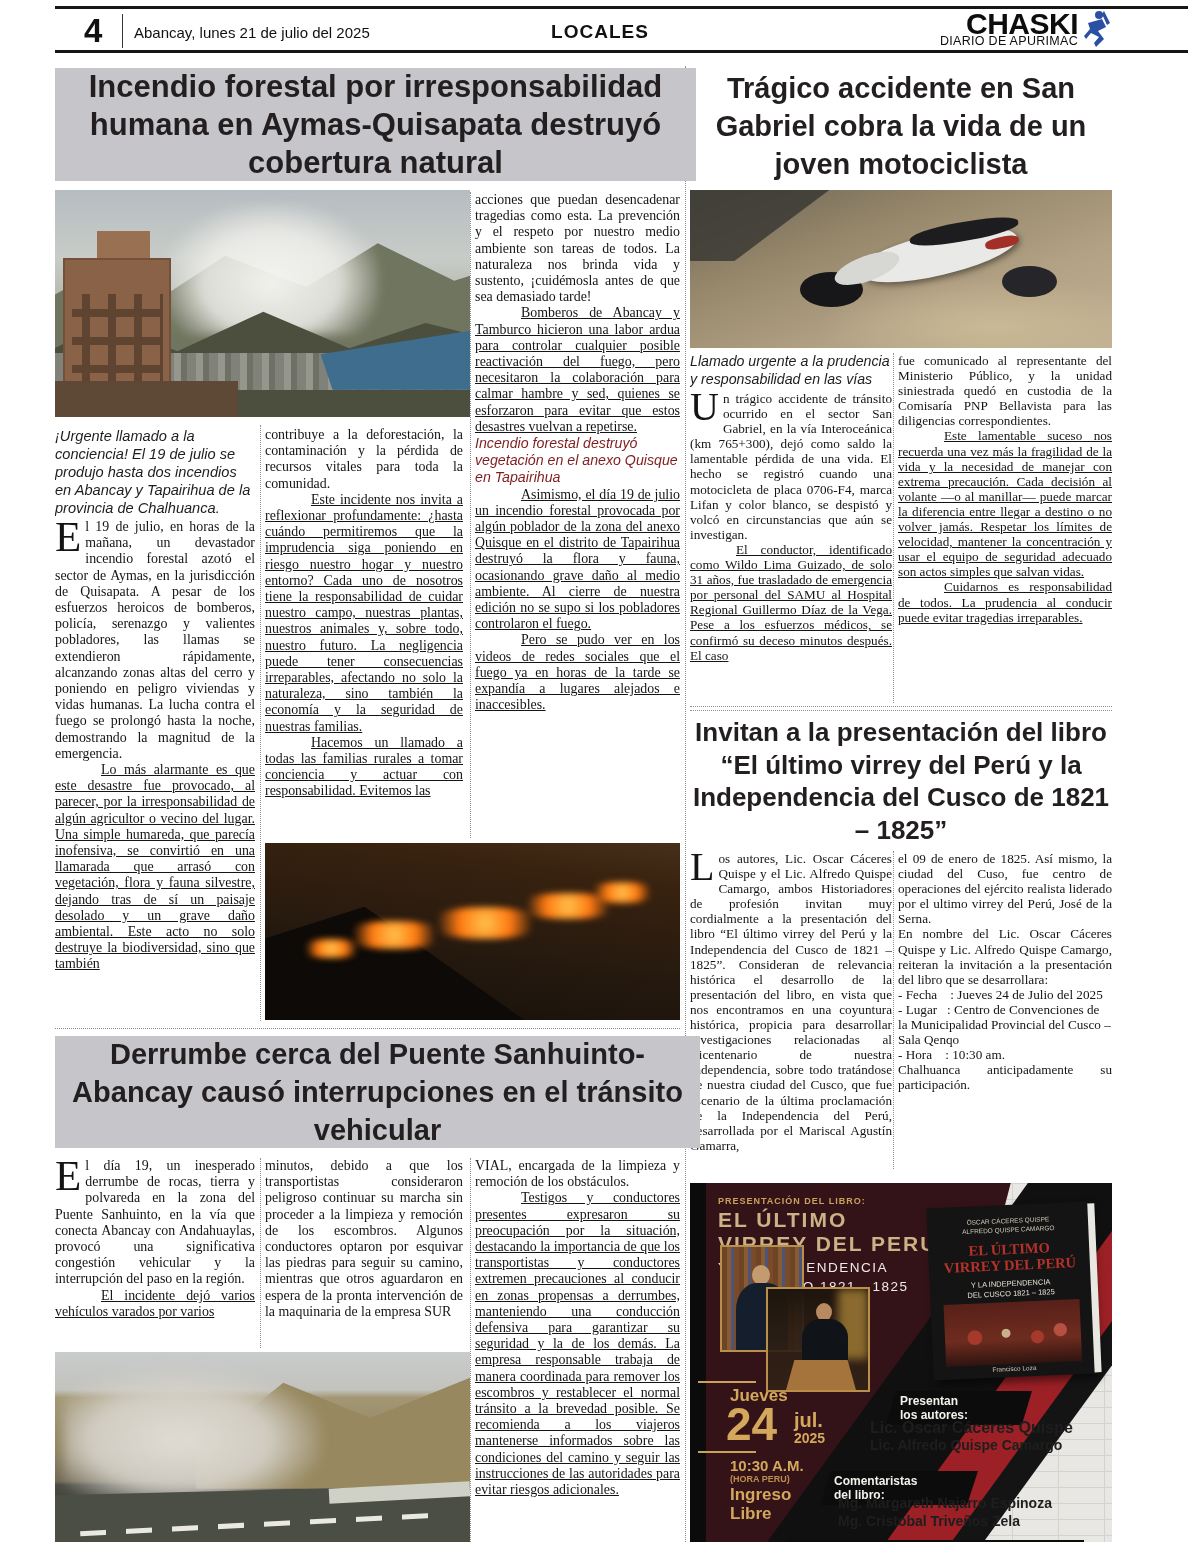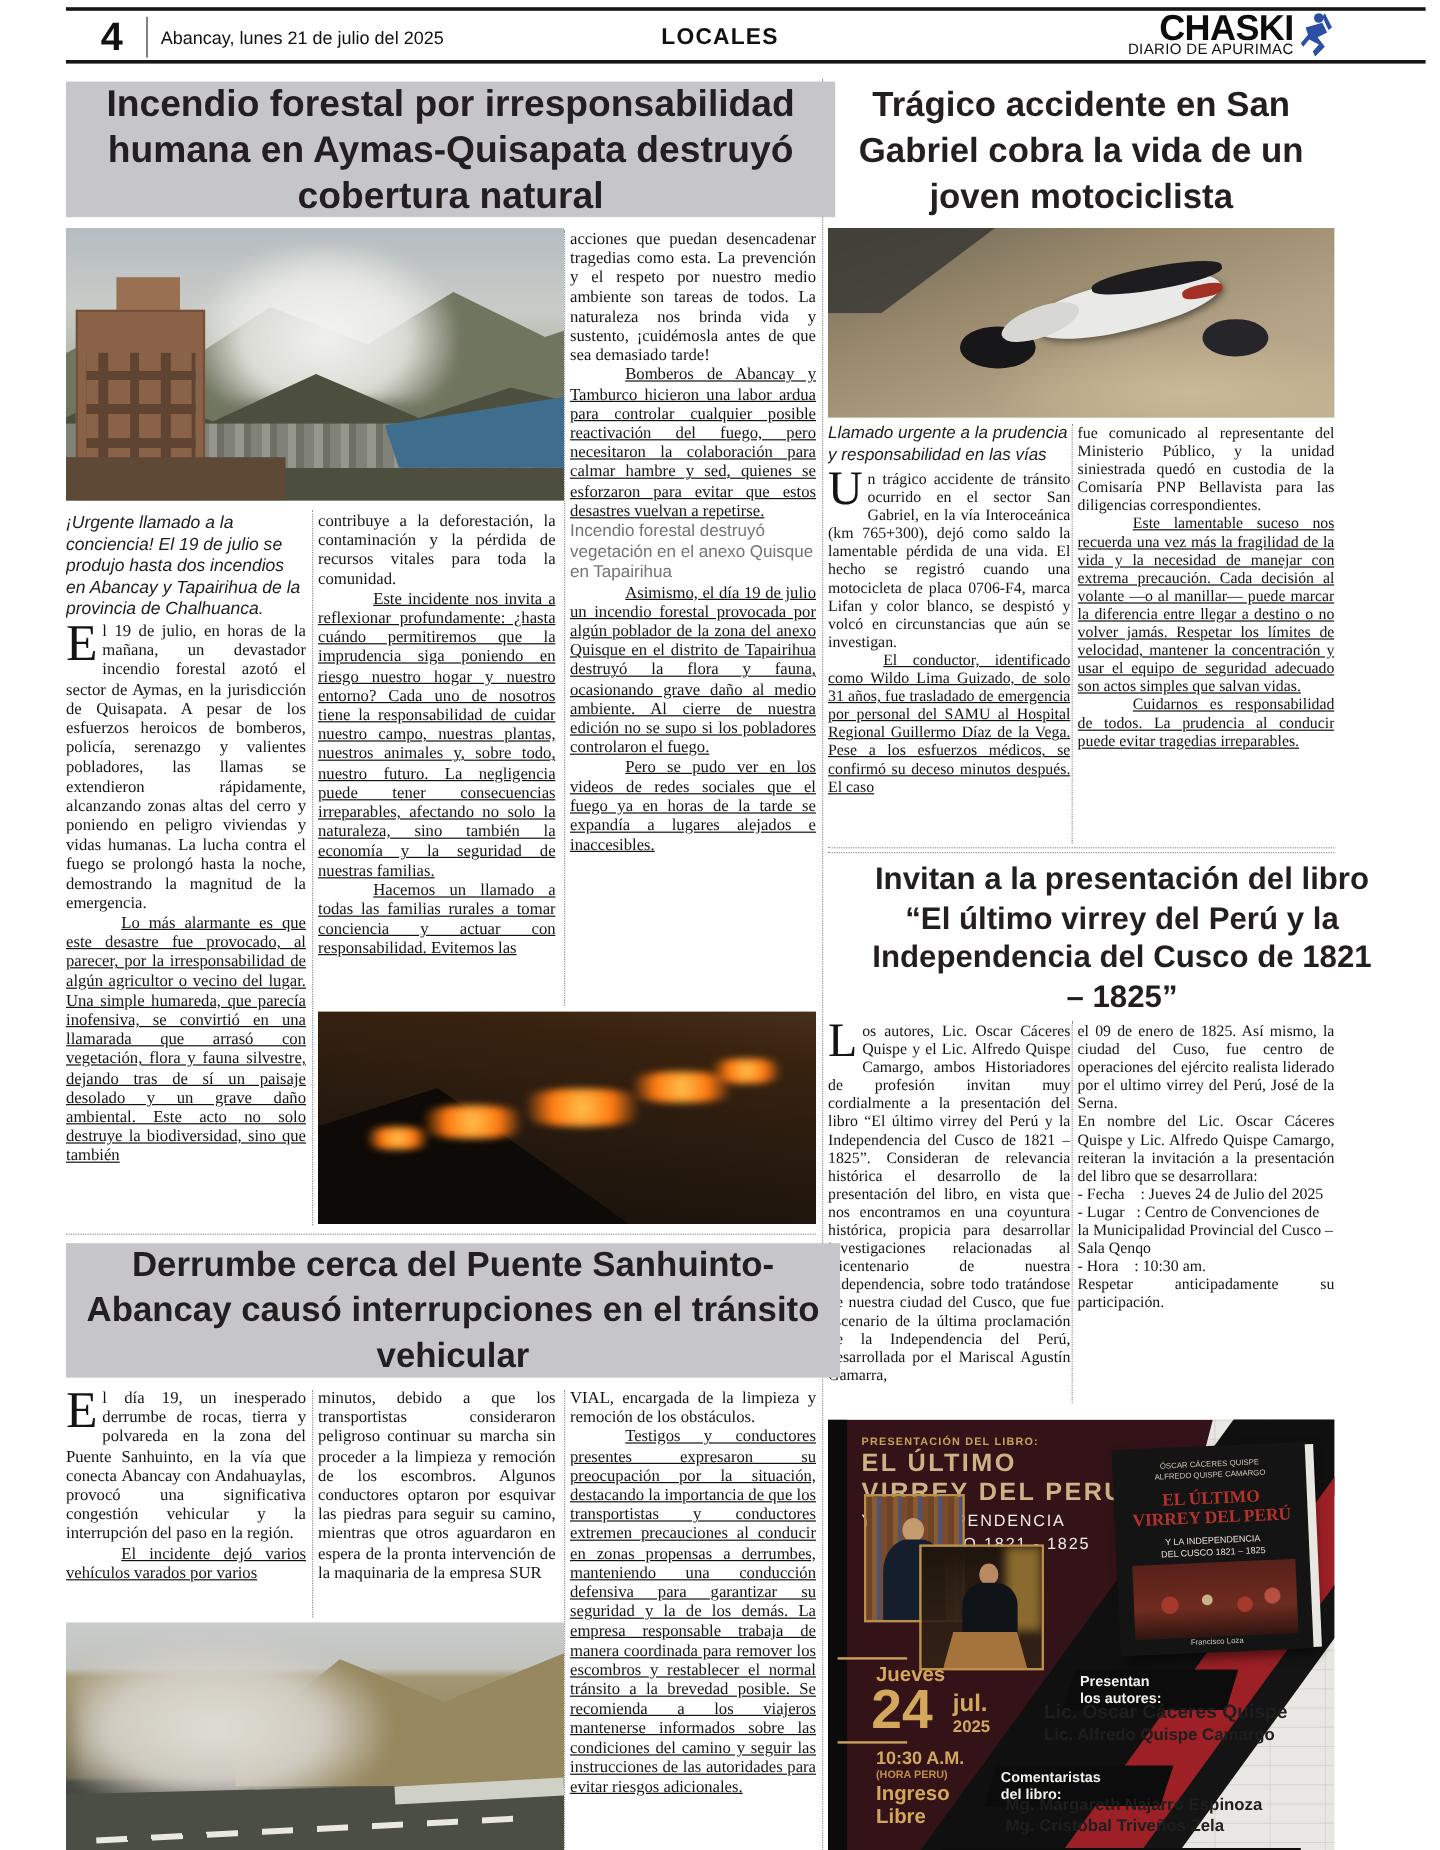--- a/index.html
+++ b/index.html
@@ -21,22 +21,22 @@
   .hl1{font-size:31px;line-height:38px;}
   .hl2{font-size:29px;line-height:38px;}
   .hl3{font-size:26px;line-height:32.5px;}
   
   .bcol{font-size:13.9px;line-height:16.2px;text-align:justify;overflow:hidden;}
   .rcol{font-size:13.2px;line-height:15.1px;}
   .bcol p{margin:0;}
   .p-indent{text-indent:46px;text-decoration:underline;}
   .lead{font-family:"Liberation Sans",sans-serif;font-style:italic;font-size:14.6px;line-height:18px;
         color:#1d1d1d;text-align:left;margin:0 0 2px 0 !important;}
-  .subhead{font-family:"Liberation Sans",sans-serif;font-size:14.2px;line-height:17.2px;
-        color:#737373;text-align:left;margin:0 !important;}
+  .subhead{font-family:"Liberation Sans",sans-serif;font-style:italic;font-size:14.2px;line-height:17.2px;
+        color:#7f1d1d;text-align:left;margin:0 !important;}
   .dropcap{float:left;font-family:"Liberation Serif",serif;font-size:43px;line-height:33px;padding:1px 4px 0 0;}
   
   .vdot{width:0;border-left:1px dotted #8f8f8f;}
   .hdot{height:0;border-top:1px dotted #8f8f8f;}
   
   .photo{overflow:hidden;}
   .ph1{background:linear-gradient(#b6bdc1 0%,#c8ccc8 30%,#a9ad9f 58%,#8d9181 100%);}
   .ph1 .ridgefar{position:absolute;left:-5%;top:18%;width:115%;height:55%;background:#70755f;
         clip-path:polygon(0 60%,12% 35%,26% 55%,40% 20%,57% 45%,72% 10%,88% 40%,100% 25%,100% 100%,0 100%);}
   .ph1 .ridgenear{position:absolute;left:-5%;top:40%;width:115%;height:62%;background:#4c4f3e;
@@ -215,33 +215,33 @@
   <div class="abs bcol rcol" style="left:898px;top:353px;width:214px;height:350px;">
     <p>fue comunicado al representante del Ministerio Público, y la unidad siniestrada quedó en custodia de la Comisaría PNP Bellavista para las diligencias correspondientes.</p>
     <p class="p-indent">Este lamentable suceso nos recuerda una vez más la fragilidad de la vida y la necesidad de manejar con extrema precaución. Cada decisión al volante —o al manillar— puede marcar la diferencia entre llegar a destino o no volver jamás. Respetar los límites de velocidad, mantener la concentración y usar el equipo de seguridad adecuado son actos simples que salvan vidas.</p>
     <p class="p-indent">Cuidarnos es responsabilidad de todos. La prudencia al conducir puede evitar tragedias irreparables.</p>
   </div>
   <div class="abs vdot" style="left:893px;top:353px;height:350px;"></div>
 
   <div class="abs hdot" style="left:690px;top:706px;width:422px;"></div>
   <div class="abs hdot" style="left:690px;top:710px;width:422px;"></div>
 
-  <div class="abs hl-plain hl3" style="left:724px;top:716px;width:422px;height:130px;">Invitan a la presentación del libro “El último virrey del Perú y la Independencia del Cusco de 1821 – 1825”</div>
+  <div class="abs hl-plain hl3" style="left:690px;top:716px;width:422px;height:130px;">Invitan a la presentación del libro “El último virrey del Perú y la Independencia del Cusco de 1821 – 1825”</div>
 
   <div class="abs bcol rcol" style="left:690px;top:851px;width:202px;height:318px;">
     <p><span class="dropcap" style="font-size:40px;line-height:30px;">L</span><span>os autores, Lic. Oscar Cáceres Quispe y el Lic. Alfredo Quispe Camargo, ambos Historiadores de profesión invitan muy cordialmente a la presentación del libro “El último virrey del Perú y la Independencia del Cusco de 1821 – 1825”. Consideran de relevancia histórica el desarrollo de la presentación del libro, en vista que nos encontramos en una coyuntura histórica, propicia para desarrollar investigaciones relacionadas al Bicentenario de nuestra Independencia, sobre todo tratándose de nuestra ciudad del Cusco, que fue escenario de la última proclamación de la Independencia del Perú, desarrollada por el Mariscal Agustín Gamarra,</span></p>
   </div>
 
   <div class="abs bcol rcol" style="left:898px;top:851px;width:214px;height:320px;">
     <p>el 09 de enero de 1825. Así mismo, la ciudad del Cuso, fue centro de operaciones del ejército realista liderado por el ultimo virrey del Perú, José de la Serna.</p>
     <p>En nombre del Lic. Oscar Cáceres Quispe y Lic. Alfredo Quispe Camargo, reiteran la invitación a la presentación del libro que se desarrollara:</p>
     <p style="text-align:left;">- Fecha&nbsp;&nbsp;&nbsp;&nbsp;: Jueves 24 de Julio del 2025</p>
     <p style="text-align:left;">- Lugar&nbsp;&nbsp;&nbsp;: Centro de Convenciones de la Municipalidad Provincial del Cusco – Sala Qenqo</p>
     <p style="text-align:left;">- Hora&nbsp;&nbsp;&nbsp;&nbsp;: 10:30 am.</p>
-    <p>Respetar anticipadamente su participación.</p>
+    <p>Chalhuanca anticipadamente su participación.</p>
   </div>
   <div class="abs vdot" style="left:893px;top:851px;height:318px;"></div>
 
   <div class="abs hdot" style="left:55px;top:1028px;width:625px;"></div>
   <div class="abs hl hl2" style="left:55px;top:1036px;width:625px;height:112px;padding:0 10px;">Derrumbe cerca del Puente Sanhuinto-Abancay causó interrupciones en el tránsito vehicular</div>
 
   <div class="abs bcol" style="left:55px;top:1158px;width:200px;height:194px;">
     <p><span class="dropcap">E</span><span>l día 19, un inesperado derrumbe de rocas, tierra y polvareda en la zona del Puente Sanhuinto, en la vía que conecta Abancay con Andahuaylas, provocó una significativa congestión vehicular y la interrupción del paso en la región.</span></p>
     <p class="p-indent">El incidente dejó varios vehículos varados por varios</p>
   </div>

